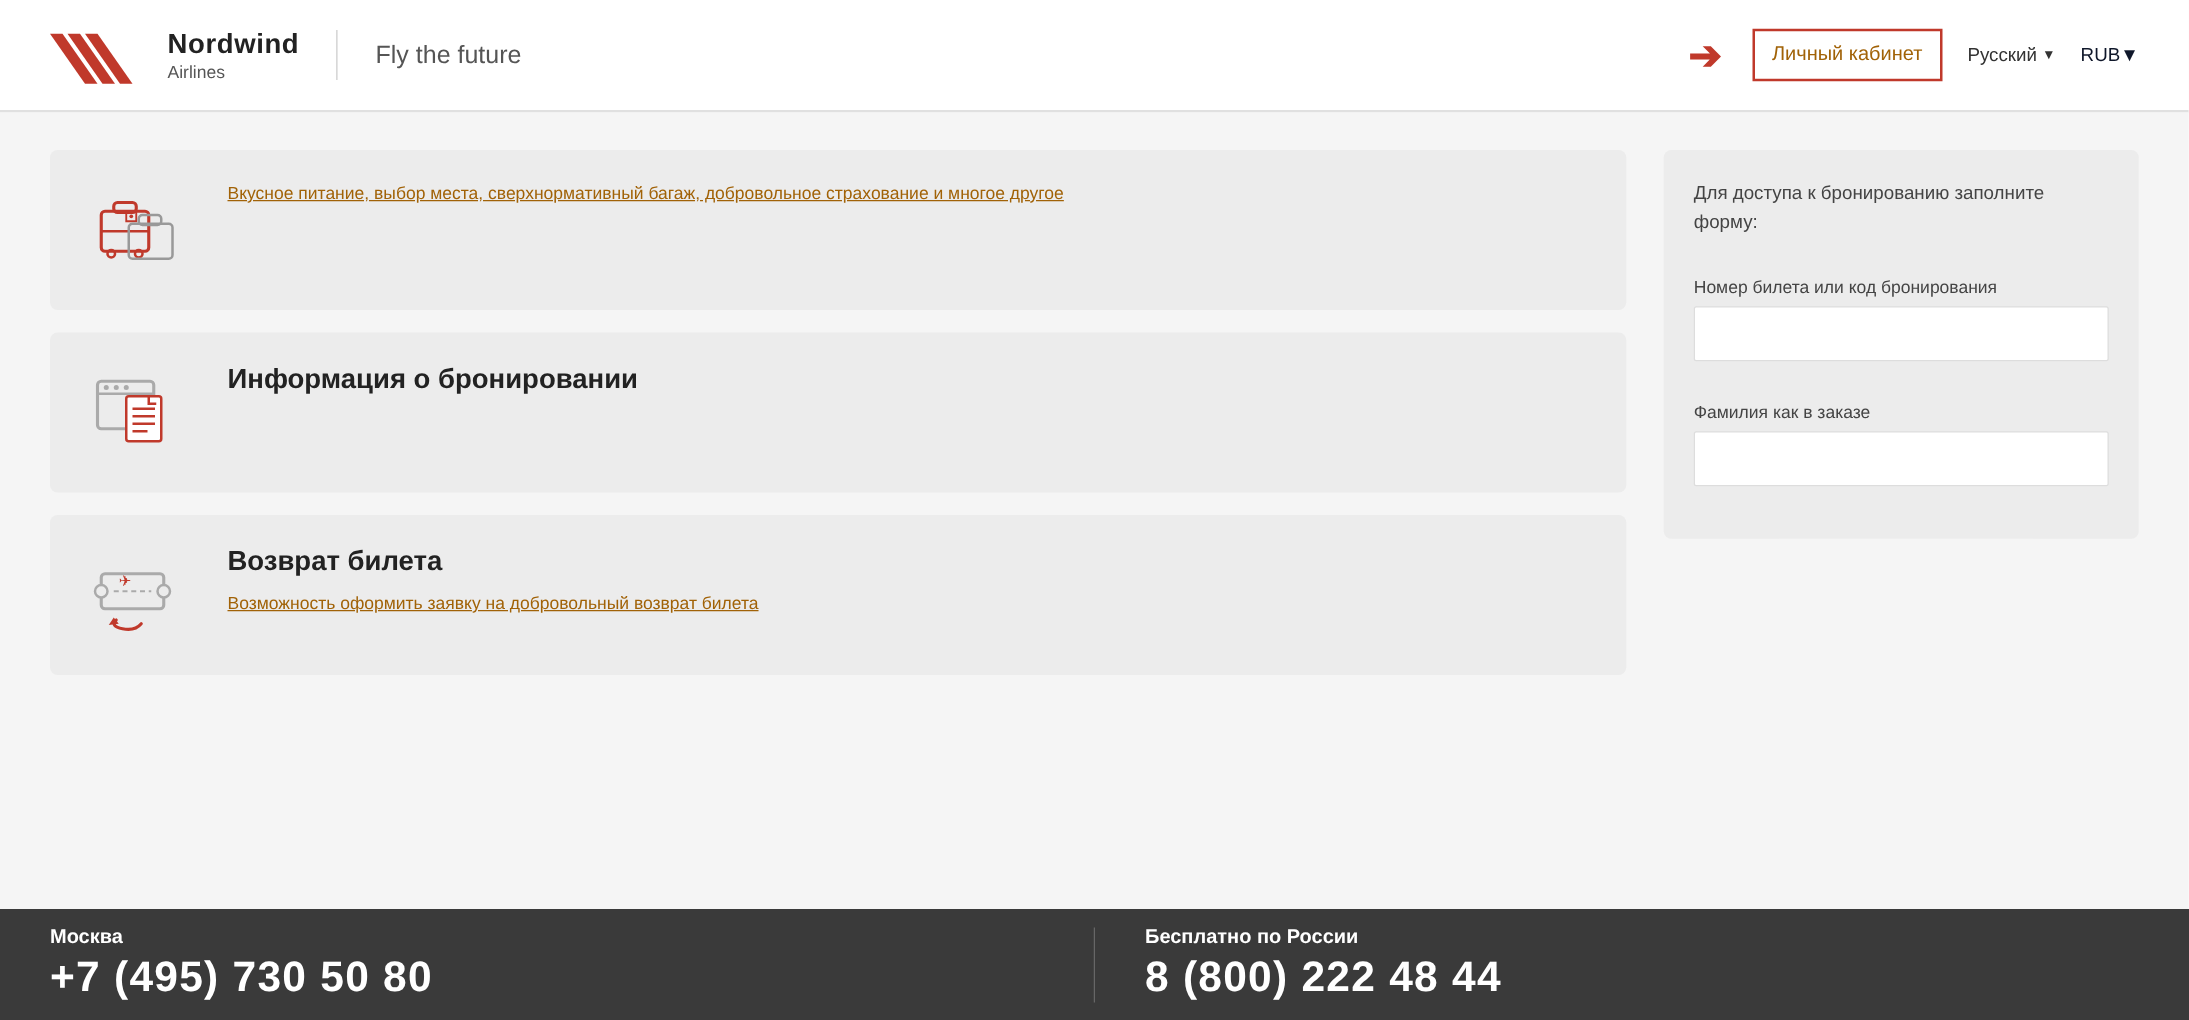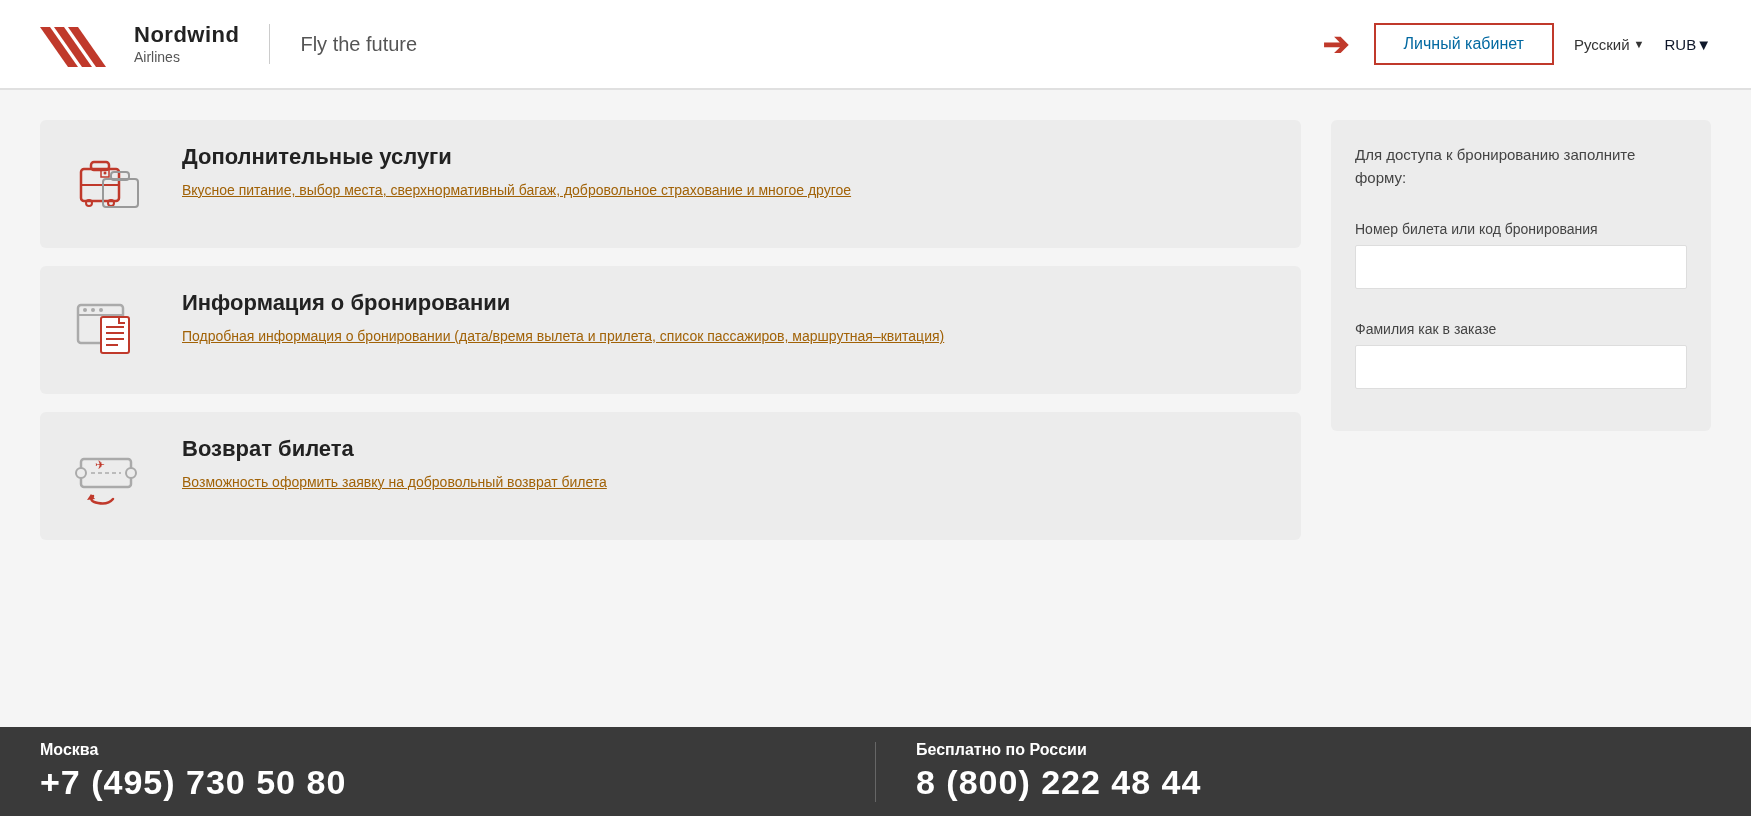--- a/index.html
+++ b/index.html
@@ -50,23 +50,23 @@
       color: #555;
       flex: 1;
     }
     .header-right {
       display: flex;
       align-items: center;
       gap: 20px;
     }
     .personal-cabinet-btn {
       border: 2px solid #c0392b;
-      padding: 10px 28px;
+      padding: 10px 14px;
       font-size: 16px;
-      color: #0369a1;
+      color: #a16207;
       background: #fff;
       cursor: pointer;
       font-weight: 500;
     }
     .arrow-annotation {
       color: #c0392b;
       font-size: 32px;
       font-weight: bold;
       margin-right: 4px;
     }
@@ -283,21 +283,20 @@
           <circle cx="38" cy="54" r="3" fill="none" stroke="#c0392b" stroke-width="2"></circle>
 
           <path d="M28 28 L36 28 L36 20 L28 20 Z" fill="none" stroke="#c0392b" stroke-width="1.5"></path>
           <circle cx="32" cy="24" r="1.5" fill="#c0392b"></circle>
 
           <rect x="30" y="30" width="35" height="28" rx="3" ry="3" fill="none" stroke="#999" stroke-width="2"></rect>
           <rect x="38" y="23" width="18" height="8" rx="3" ry="3" fill="none" stroke="#999" stroke-width="2"></rect>
         </svg>
       </div>
       <div class="card-content">
-        <div class="card-title">Дополнительные услуги</div>
         <div class="card-desc">Вкусное питание, выбор места, сверхнормативный багаж, добровольное страхование и многое другое</div>
       </div>
     </div>
 
     <div class="service-card">
       <div class="card-icon">
 
         <svg width="80" height="70" viewBox="0 0 80 70" xmlns="http://www.w3.org/2000/svg">
 
           <rect x="5" y="10" width="45" height="38" rx="3" ry="3" fill="none" stroke="#aaa" stroke-width="2.5"></rect>
@@ -313,21 +312,20 @@
           <line x1="33" y1="32" x2="51" y2="32" stroke="#c0392b" stroke-width="2"></line>
           <line x1="33" y1="38" x2="51" y2="38" stroke="#c0392b" stroke-width="2"></line>
           <line x1="33" y1="44" x2="51" y2="44" stroke="#c0392b" stroke-width="2"></line>
           <line x1="33" y1="50" x2="45" y2="50" stroke="#c0392b" stroke-width="2"></line>
 
           <polyline points="46,22 46,28 52,28" fill="none" stroke="#c0392b" stroke-width="2"></polyline>
         </svg>
       </div>
       <div class="card-content">
         <div class="card-title">Информация о бронировании</div>
-        <div class="card-desc">Подробная информация о бронировании (дата/время вылета и прилета, список пассажиров, маршрутная–квитация)</div>
       </div>
     </div>
 
     <div class="service-card">
       <div class="card-icon">
 
         <svg width="80" height="70" viewBox="0 0 80 70" xmlns="http://www.w3.org/2000/svg">
 
           <rect x="8" y="18" width="50" height="28" rx="3" ry="3" fill="none" stroke="#aaa" stroke-width="2.5"></rect>
 

